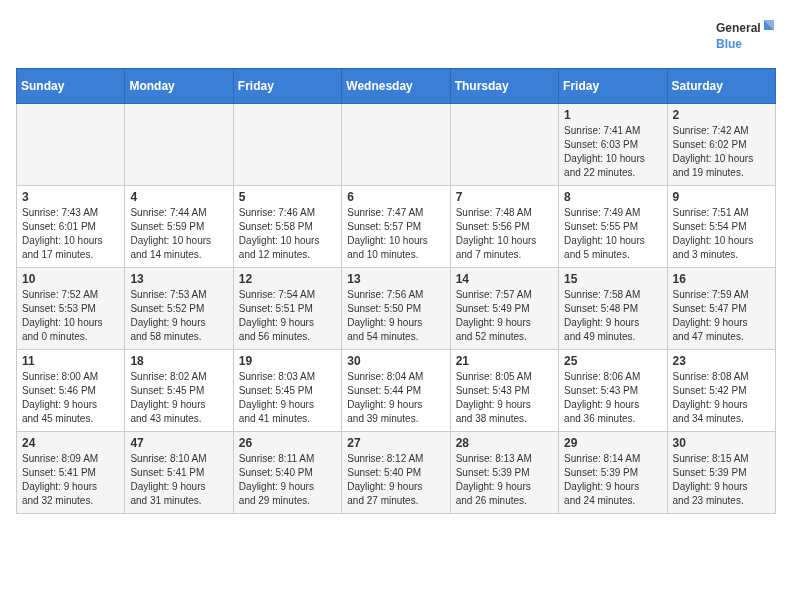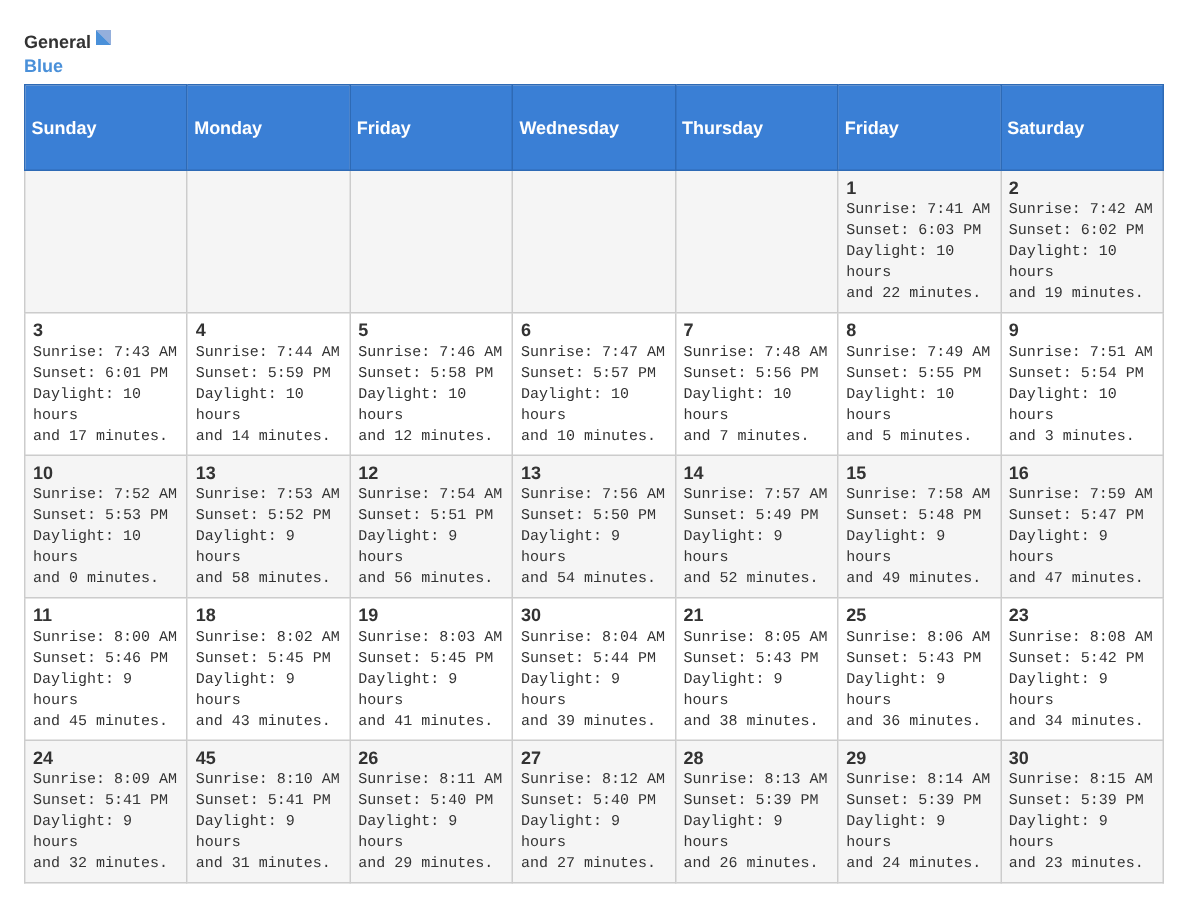--- a/index.html
+++ b/index.html
@@ -5,22 +5,23 @@
     * { margin: 0; padding: 0; box-sizing: border-box; }
     body {
       font-family: Arial, sans-serif;
       background: #fff;
       width: 792px;
       min-height: 612px;
       padding: 16px;
     }
     .header {
       display: flex;
-      justify-content: flex-start;
+      justify-content: flex-end;
       align-items: flex-start;
+      margin-bottom: 12px;
     }
     .logo {
       display: flex;
       align-items: center;
       gap: 4px;
     }
     .title-block {
       text-align: right;
     }
     .month-title {
@@ -35,21 +36,21 @@
     table {
       width: 100%;
       border-collapse: collapse;
       table-layout: fixed;
     }
     thead th {
       background: #3a7fd5;
       color: #fff;
       font-size: 12px;
       font-weight: bold;
-      padding: 21px 4px;
+      padding: 10px 4px;
       text-align: left;
       border: 1px solid #2e6ab5;
     }
     tbody td {
       vertical-align: top;
       border: 1px solid #ccc;
       padding: 4px 5px;
       font-size: 10.5px;
       color: #333;
       height: 82px;
@@ -63,21 +64,20 @@
     .day-num {
       font-size: 12px;
       font-weight: bold;
       display: block;
       margin-bottom: 2px;
     }
     .day-info {
       font-size: 10px;
       line-height: 1.4;
       color: #333;
-      font-family: Liberation Mono, monospace;
     }
     td.empty {
       background: #f0f0f0;
     }
   </style>
 </head>
 <body>
 
 <div class="header">
   <div class="logo">
@@ -211,21 +211,21 @@
           <span class="day-num">23</span>
           <div class="day-info">Sunrise: 8:08 AM<br>Sunset: 5:42 PM<br>Daylight: 9 hours<br>and 34 minutes.</div>
         </td>
       </tr>
       <tr>
         <td>
           <span class="day-num">24</span>
           <div class="day-info">Sunrise: 8:09 AM<br>Sunset: 5:41 PM<br>Daylight: 9 hours<br>and 32 minutes.</div>
         </td>
         <td>
-          <span class="day-num">45</span>
+          <span class="day-num">47</span>
           <div class="day-info">Sunrise: 8:10 AM<br>Sunset: 5:41 PM<br>Daylight: 9 hours<br>and 31 minutes.</div>
         </td>
         <td>
           <span class="day-num">26</span>
           <div class="day-info">Sunrise: 8:11 AM<br>Sunset: 5:40 PM<br>Daylight: 9 hours<br>and 29 minutes.</div>
         </td>
         <td>
           <span class="day-num">27</span>
           <div class="day-info">Sunrise: 8:12 AM<br>Sunset: 5:40 PM<br>Daylight: 9 hours<br>and 27 minutes.</div>
         </td>

